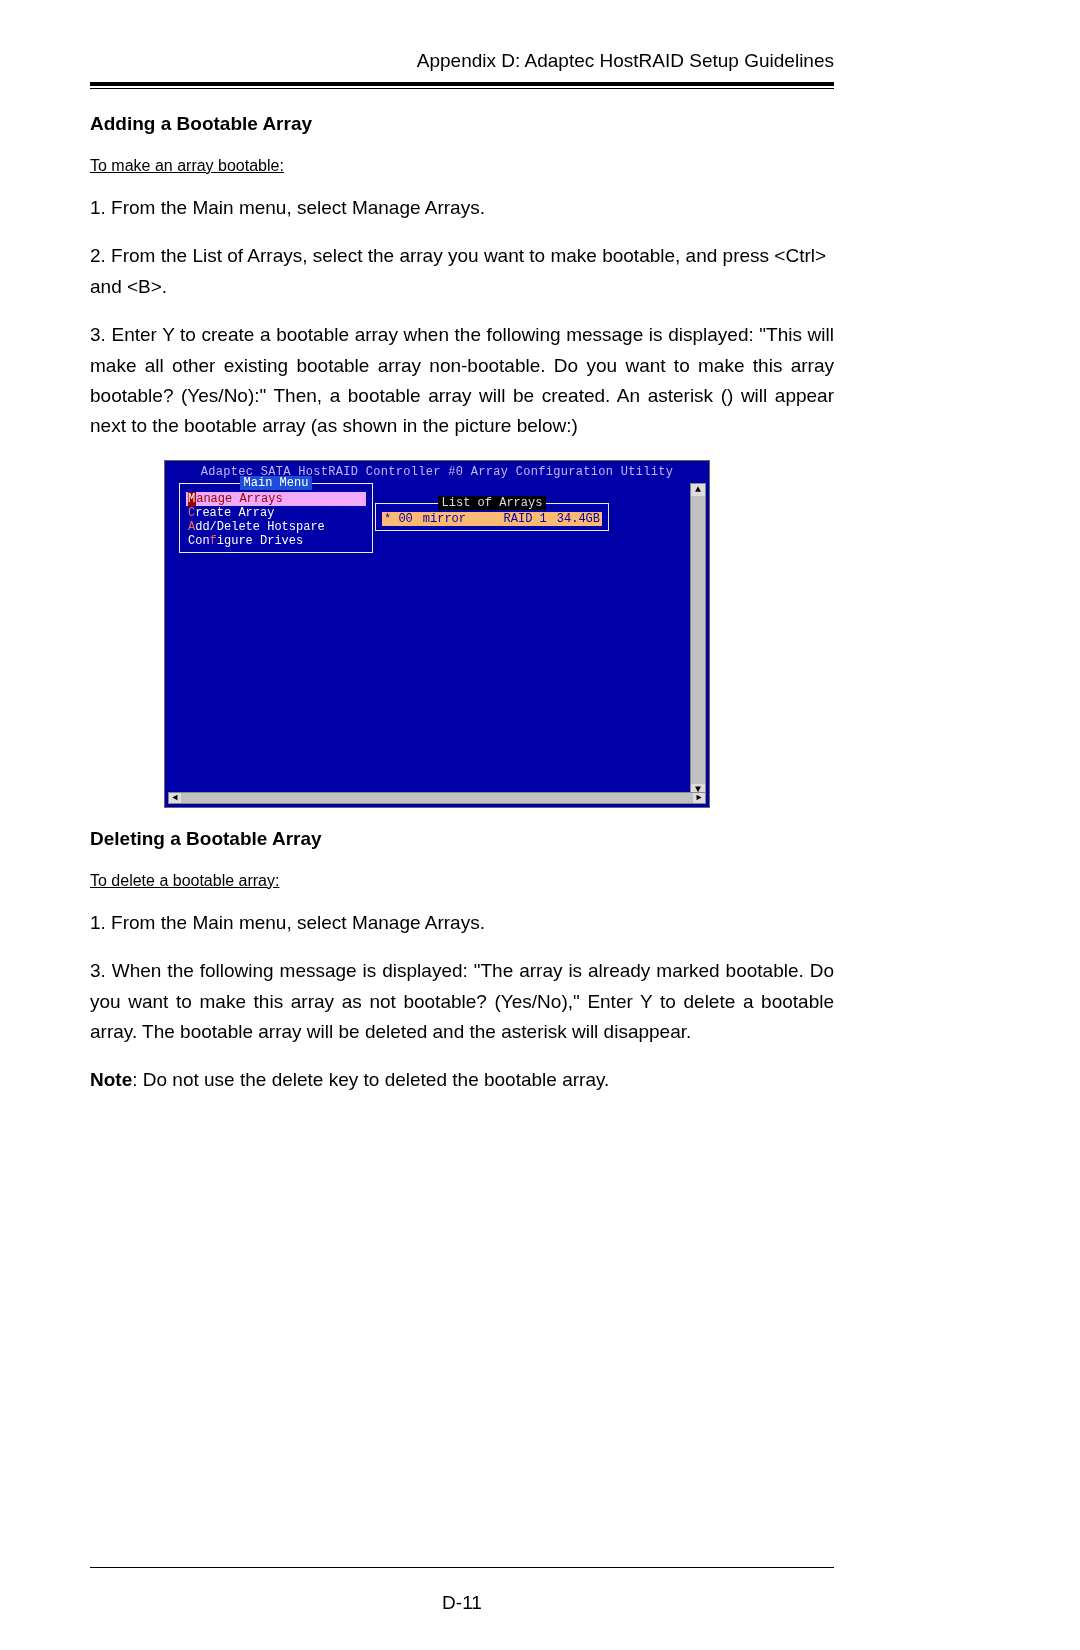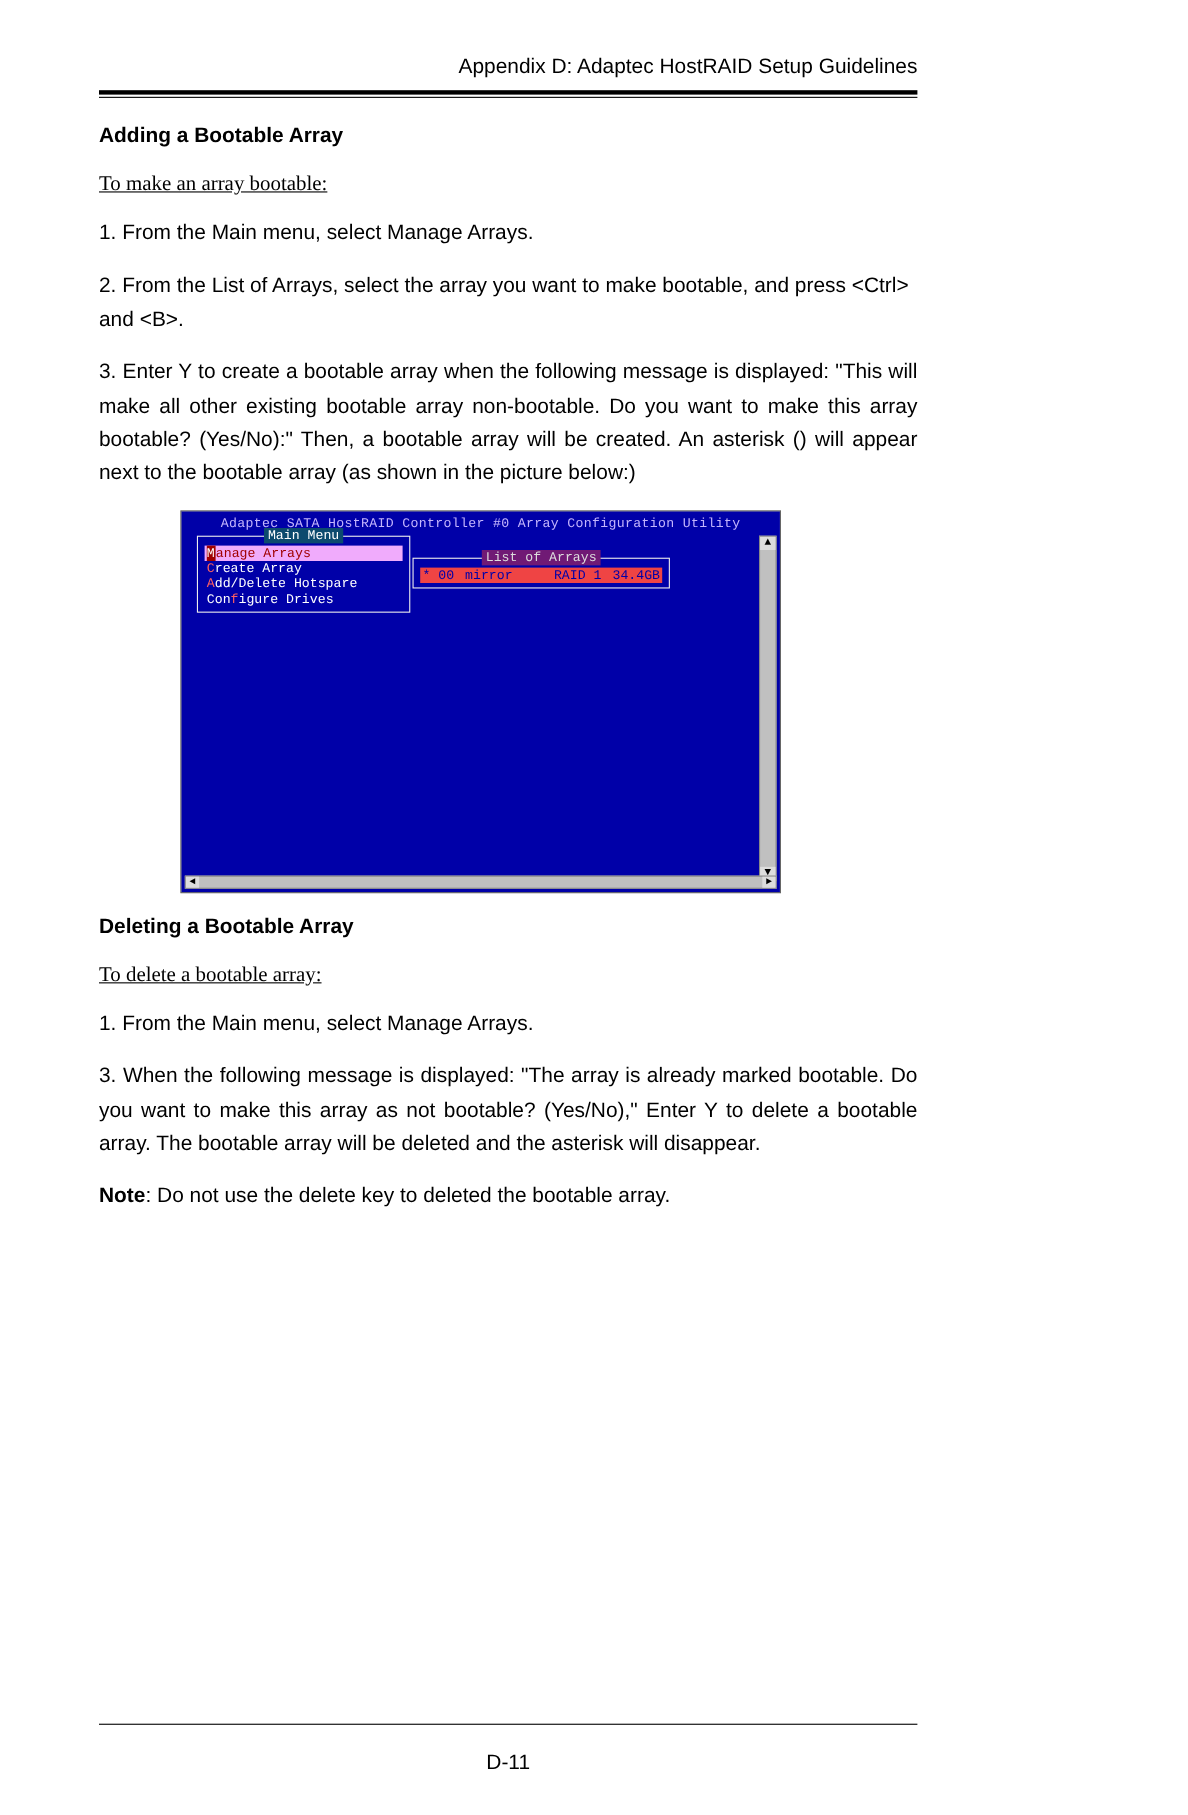--- a/index.html
+++ b/index.html
@@ -30,24 +30,23 @@
     border: none;
     border-top: 1px solid #000;
     margin: 0 0 24px 0;
   }
   .section-title {
     font-weight: bold;
     font-size: 19px;
     margin: 14px 0 22px 0;
   }
   .subhead {
-    font-size: 19px;
+    font-size: 16px;
     text-decoration: underline;
     margin: 6px 0 18px 0;
-    font-family: Liberation Serif, serif;
   }
   .para {
     font-size: 19px;
     line-height: 1.6;
     margin: 12px 0 18px 0;
   }
   .justify {
     text-align: justify;
   }
   .note-label {
@@ -91,21 +90,21 @@
     padding: 4px 6px;
     font-size: 12px;
   }
   .bios-menu-title {
     color: #fff;
     text-align: center;
     margin-top: -12px;
     margin-bottom: 2px;
   }
   .bios-menu-title span {
-    background: #0c4a6e;
+    background: #1d4ed8;
     padding: 0 4px;
   }
   .bios-menu .sel {
     background: #f0abfc;
     color: #a00000;
     padding: 0 2px;
     display: block;
   }
   .bios-menu .first-letter {
     background: #a00000;
@@ -128,25 +127,25 @@
     padding: 4px 6px;
     font-size: 12px;
   }
   .bios-listbox-title {
     text-align: center;
     margin-top: -12px;
     margin-bottom: 2px;
     color: #ddd;
   }
   .bios-listbox-title span {
-    background: #701a75;
+    background: #000000;
     padding: 0 4px;
   }
   .bios-row {
-    background: #ef4444;
+    background: #fdba74;
     color: #0000a8;
     padding: 0 2px;
     display: flex;
     gap: 10px;
   }
   .bios-scrollbar {
     position: absolute;
     right: 3px;
     top: 22px;
     bottom: 10px;

